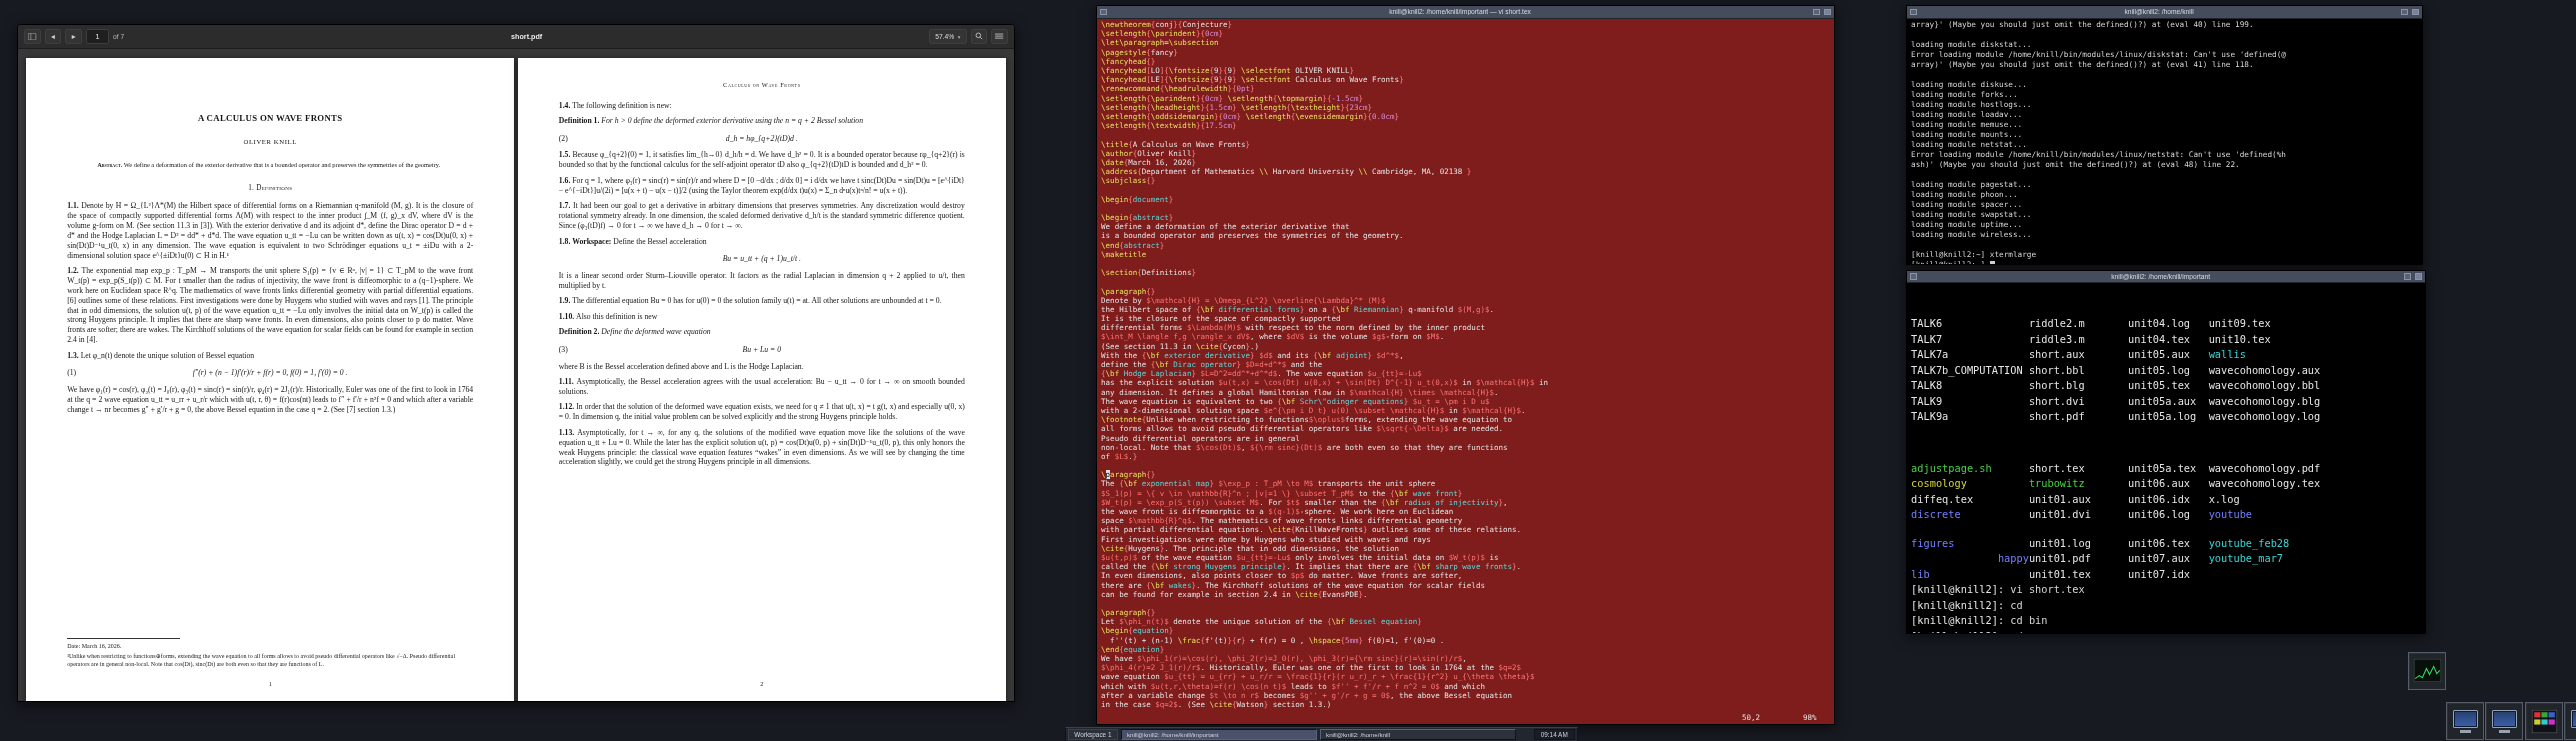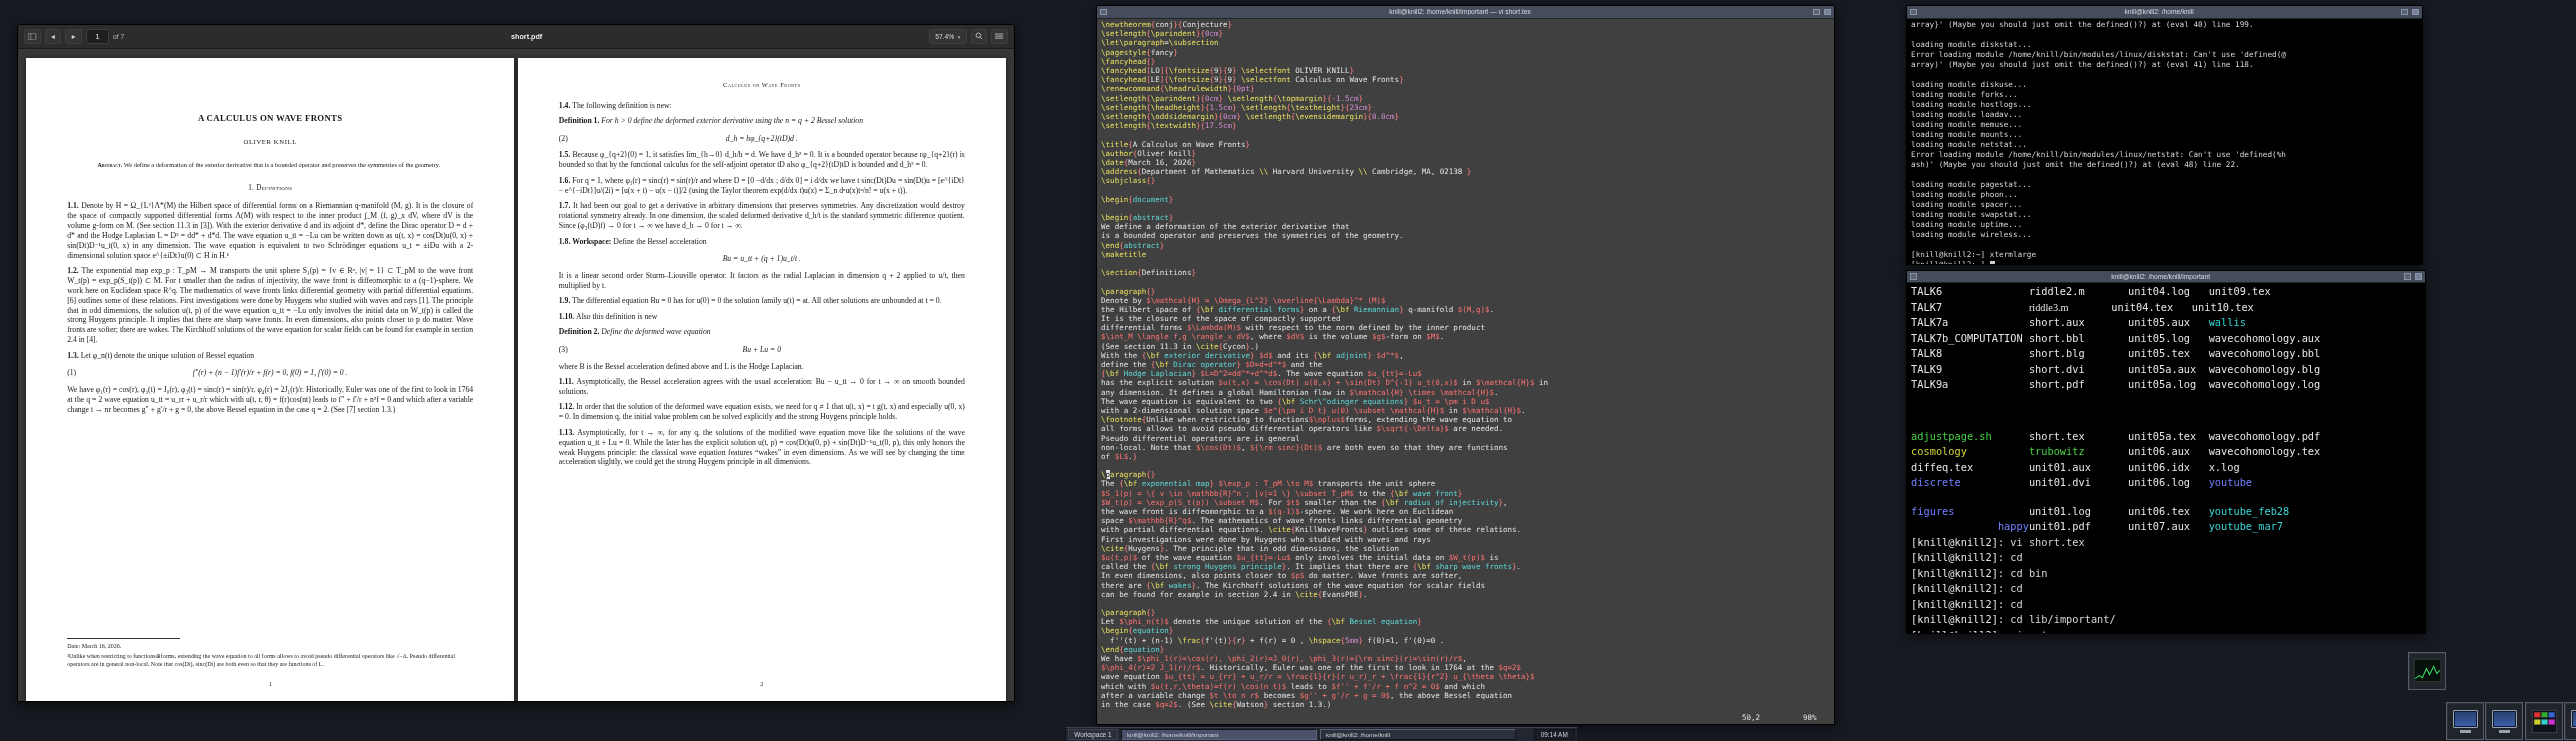--- a/index.html
+++ b/index.html
@@ -36,21 +36,21 @@
   .eq-row{position:relative;margin:7.7px 0;text-align:center;font-style:italic;font-size:7.7px}
   .eq-label{position:absolute;left:0;font-style:normal}
   .p1-foot{position:absolute;left:41px;right:41px;bottom:32px;font-size:6px;line-height:1.32;color:#222}
   .foot-rule{width:113px;border-top:0.5px solid #333;margin-bottom:3.6px}
   .foot-date{margin-bottom:2.6px}
   .page-num{position:absolute;bottom:14.4px;left:0;right:0;text-align:center;font-size:6.2px}
   .p2-header{margin-top:23px;margin-bottom:12.4px;text-align:center;font-size:6.4px;font-variant:small-caps;letter-spacing:0.6px}
 
   
   .editor-window{left:1096px;top:5.2px;width:739px;height:720px}
-  .vim-content{position:relative;height:calc(100% - 12.4px);background:#404040;padding:1.5px 4.1px;font-family:"DejaVu Sans Mono",monospace;font-size:7.5px;line-height:9.2px;color:#e4e4e4;overflow:hidden}
+  .vim-content{position:relative;height:calc(100% - 12.4px);background:#7f1d1d;padding:1.5px 4.1px;font-family:"DejaVu Sans Mono",monospace;font-size:7.5px;line-height:9.2px;color:#e4e4e4;overflow:hidden}
   .vline{height:9.2px;white-space:pre;position:relative}
   .tc{color:#e8e060}   
   .tm{color:#ff7272}   
   .td{color:#ff8080}   
   .ti{color:#5fd7d7}   
   .tb{color:#5fd7d7}   
   .tk{color:#d78fd7}   
   .vcursor{position:absolute;top:0;background:#e4e4e4;color:#000}
   .vim-ruler{position:absolute;bottom:2.6px;right:17.5px;display:flex;gap:43px;color:#e4e4e4;font-family:"DejaVu Sans Mono",monospace;font-size:7.5px}
 
@@ -297,33 +297,34 @@
   </div>
 
   <div class="window term-main">
     <div class="xtitlebar">
       <span class="tb-box"></span>
       <span class="xtitle">knill@knill2: /home/knill/important</span>
       <span class="tb-box"></span>
       <span class="tb-box tb-box2"></span>
     </div>
     <div class="term-content" id="term-main-lines">
-        <div class="tline"><span class="cell c-w" style="width: 19ch;">TALK6</span><span class="cell c-w" style="width: 16ch;">riddle2.m</span><span class="cell c-w" style="width: 13ch;">unit04.log</span><span class="cell c-w" style="width: 19ch;">unit09.tex</span></div>
-        <div class="tline"><span class="cell c-w" style="width: 19ch;">TALK7</span><span class="cell c-w" style="width: 16ch; font-family: Liberation Serif, serif;">riddle3.m</span><span class="cell c-w" style="width: 13ch;">unit04.tex</span><span class="cell c-w" style="width: 19ch;">unit10.tex</span></div>
+        <div class="tline"><span class="cell c-w" style="width: 19ch;">TALK6</span><span class="cell c-w" style="width: 16ch;">riddle2.m</span><span class="cell c-w" style="width: 13ch;">unit04.log</span><span class="cell c-w" style="width: 19ch; margin-top: 32px;">unit09.tex</span></div>
+        <div class="tline"><span class="cell c-w" style="width: 19ch;">TALK7</span><span class="cell c-w" style="width: 16ch;">riddle3.m</span><span class="cell c-w" style="width: 13ch;">unit04.tex</span><span class="cell c-w" style="width: 19ch;">unit10.tex</span></div>
         <div class="tline"><span class="cell c-w" style="width: 19ch;">TALK7a</span><span class="cell c-w" style="width: 16ch;">short.aux</span><span class="cell c-w" style="width: 13ch;">unit05.aux</span><span class="cell c-c" style="width: 19ch;">wallis</span></div>
         <div class="tline"><span class="cell c-w" style="width: 19ch;">TALK7b_COMPUTATION</span><span class="cell c-w" style="width: 16ch;">short.bbl</span><span class="cell c-w" style="width: 13ch;">unit05.log</span><span class="cell c-w" style="width: 19ch;">wavecohomology.aux</span></div>
         <div class="tline"><span class="cell c-w" style="width: 19ch;">TALK8</span><span class="cell c-w" style="width: 16ch;">short.blg</span><span class="cell c-w" style="width: 13ch;">unit05.tex</span><span class="cell c-w" style="width: 19ch;">wavecohomology.bbl</span></div>
         <div class="tline"><span class="cell c-w" style="width: 19ch;">TALK9</span><span class="cell c-w" style="width: 16ch;">short.dvi</span><span class="cell c-w" style="width: 13ch;">unit05a.aux</span><span class="cell c-w" style="width: 19ch;">wavecohomology.blg</span></div>
         <div class="tline"><span class="cell c-w" style="width: 19ch;">TALK9a</span><span class="cell c-w" style="width: 16ch;">short.pdf</span><span class="cell c-w" style="width: 13ch;">unit05a.log</span><span class="cell c-w" style="width: 19ch;">wavecohomology.log</span></div>
         <div class="tline"><span class="cell c-g" style="width: 19ch;">adjustpage.sh</span><span class="cell c-w" style="width: 16ch;">short.tex</span><span class="cell c-w" style="width: 13ch;">unit05a.tex</span><span class="cell c-w" style="width: 19ch; margin-top: 36px;">wavecohomology.pdf</span></div>
         <div class="tline"><span class="cell c-y" style="width: 19ch;">cosmology</span><span class="cell c-g" style="width: 16ch;">trubowitz</span><span class="cell c-w" style="width: 13ch;">unit06.aux</span><span class="cell c-w" style="width: 19ch;">wavecohomology.tex</span></div>
         <div class="tline"><span class="cell c-w" style="width: 19ch;">diffeq.tex</span><span class="cell c-w" style="width: 16ch;">unit01.aux</span><span class="cell c-w" style="width: 13ch;">unit06.idx</span><span class="cell c-w" style="width: 19ch;">x.log</span></div>
         <div class="tline"><span class="cell c-b" style="width: 19ch;">discrete</span><span class="cell c-w" style="width: 16ch;">unit01.dvi</span><span class="cell c-w" style="width: 13ch;">unit06.log</span><span class="cell c-b" style="width: 19ch;">youtube</span></div>
         <div class="tline"><span class="cell c-b" style="width: 19ch; margin-top: 13px;">figures</span><span class="cell c-w" style="width: 16ch;">unit01.log</span><span class="cell c-w" style="width: 13ch;">unit06.tex</span><span class="cell c-c" style="width: 19ch;">youtube_feb28</span></div>
         <div class="tline"><span class="cell c-b" style="width: 19ch; text-align: right;">happy</span><span class="cell c-w" style="width: 16ch;">unit01.pdf</span><span class="cell c-w" style="width: 13ch;">unit07.aux</span><span class="cell c-c" style="width: 19ch;">youtube_mar7</span></div>
+        <div class="tline"><span class="cell c-b" style="width: 19ch;">lib</span><span class="cell c-w" style="width: 16ch;">unit01.tex</span><span class="cell c-w" style="width: 13ch;">unit07.idx</span><span class="cell c-w" style="width: 19ch;"></span></div>
         <div class="tline"><span class="prompt">[knill@knill2]: </span>vi short.tex</div>
         <div class="tline"><span class="prompt">[knill@knill2]: </span>cd</div>
         <div class="tline"><span class="prompt">[knill@knill2]: </span>cd bin</div>
         <div class="tline"><span class="prompt">[knill@knill2]: </span>cd</div>
         <div class="tline"><span class="prompt">[knill@knill2]: </span>cd</div>
         <div class="tline"><span class="prompt">[knill@knill2]: </span>cd lib/important/</div>
         <div class="tline"><span class="prompt">[knill@knill2]: </span>vi notes</div>
         <div class="tline"><span class="prompt">[knill@knill2]: </span>import -windows root screenshot.png<span class="tcursor" style="margin-left: 2.1px;"></span></div>
       </div>
   </div>

